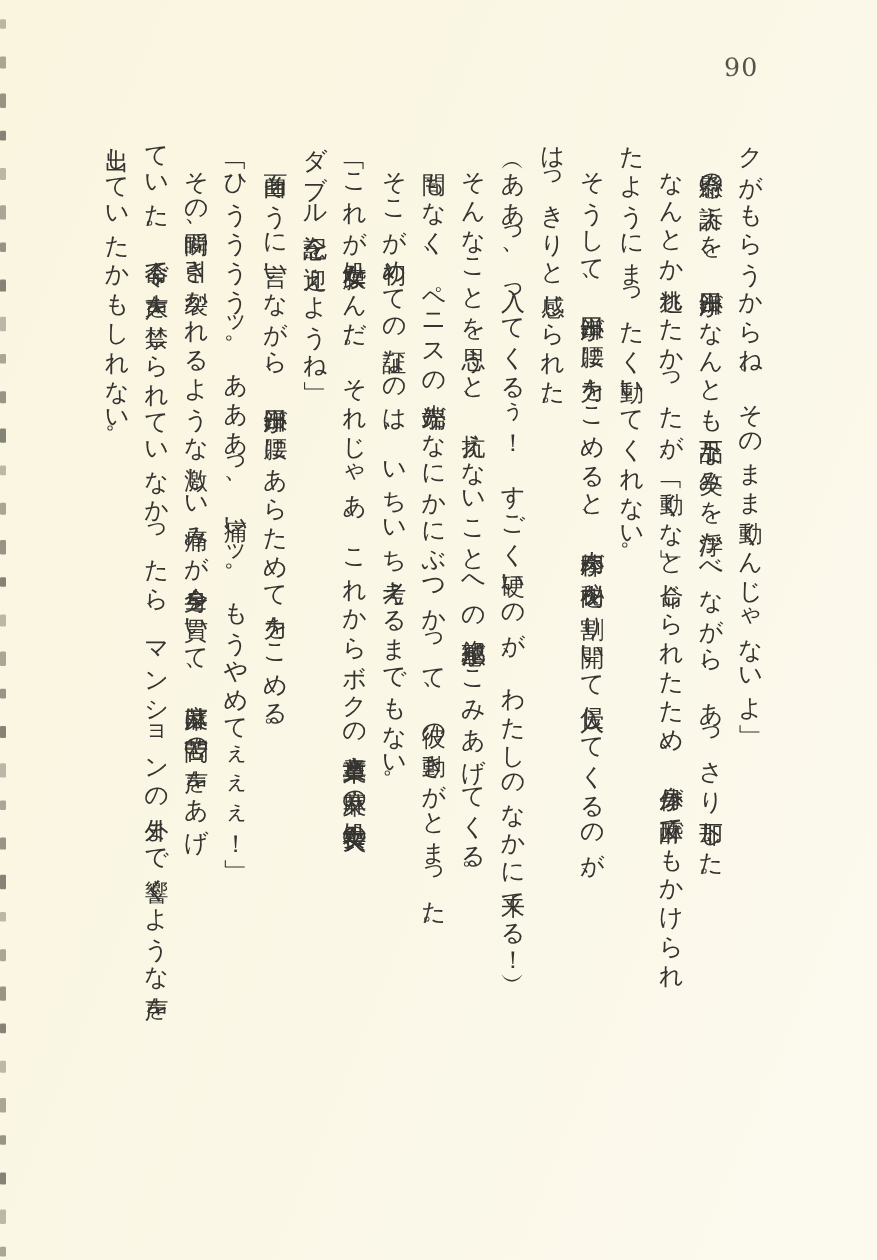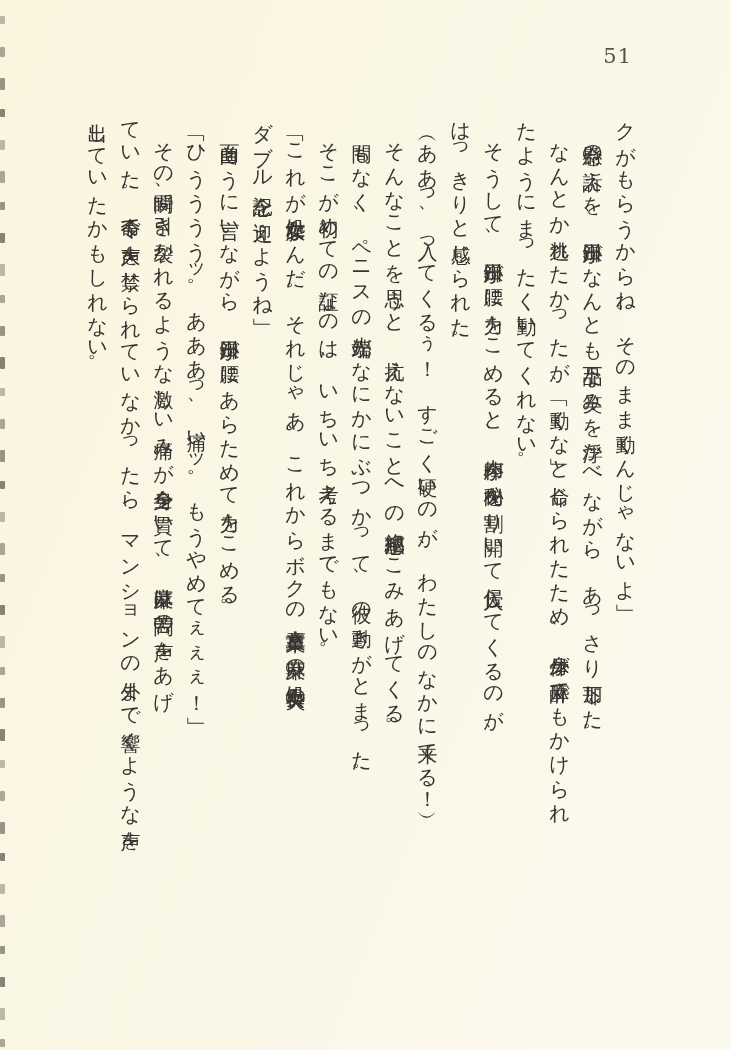--- a/index.html
+++ b/index.html
@@ -87,21 +87,21 @@
       <div class="binding-mark" style="top: 822px; height: 12px; opacity: 0.71; background: rgb(110, 108, 96);"></div>
       <div class="binding-mark" style="top: 853px; height: 8px; opacity: 0.84; background: rgb(110, 108, 96);"></div>
       <div class="binding-mark" style="top: 884px; height: 10px; opacity: 0.45; background: rgb(110, 108, 96);"></div>
       <div class="binding-mark" style="top: 915px; height: 12px; opacity: 0.58; background: rgb(110, 108, 96);"></div>
       <div class="binding-mark" style="top: 946px; height: 8px; opacity: 0.71; background: rgb(110, 108, 96);"></div>
       <div class="binding-mark" style="top: 977px; height: 10px; opacity: 0.84; background: rgb(110, 108, 96);"></div>
       <div class="binding-mark" style="top: 1008px; height: 12px; opacity: 0.45; background: rgb(110, 108, 96);"></div>
       <div class="binding-mark" style="top: 1039px; height: 8px; opacity: 0.58; background: rgb(110, 108, 96);"></div>
     </div>
 
-  <div class="page-number" style="color: rgb(85, 83, 74);">51</div>
+  <div class="page-number" style="color: rgb(85, 83, 74);">90</div>
 
   <div class="text-block" style="color: rgb(53, 52, 48);">
       <div class="tline">クがもらうからね。そのまま動くんじゃないよ」</div>
       <div class="tline indent">懸命の訴えを、鎌田がなんとも下品な笑みを浮かべながら、あっさり却下した。</div>
       <div class="tline indent">なんとか逃れたかったが、「動くな」と命じられたため、身体が麻酔でもかけられ</div>
       <div class="tline">たようにまったく動いてくれない。</div>
       <div class="tline indent">そうして、鎌田が腰に力をこめると、肉棒が秘肉を割り開いて侵入してくるのが、</div>
       <div class="tline">はっきりと感じられた。</div>
       <div class="tline indent">（ああっ、入ってくるぅ！　すごく硬いのが、わたしのなかに来てる！）</div>
       <div class="tline indent">そんなことを思うと、抗えないことへの絶望感がこみあげてくる。</div>

